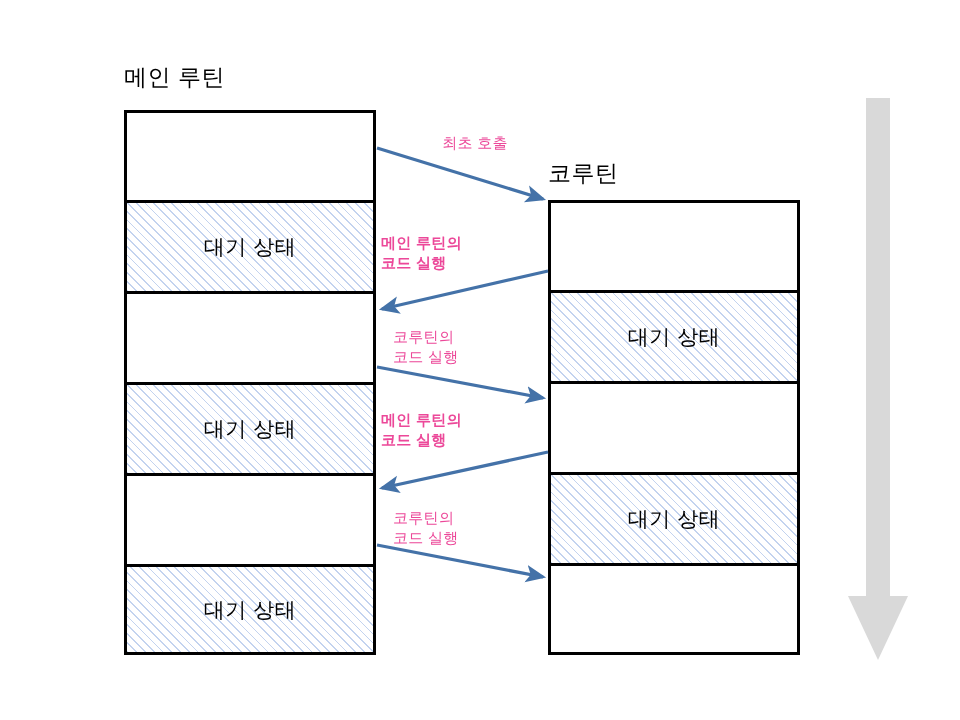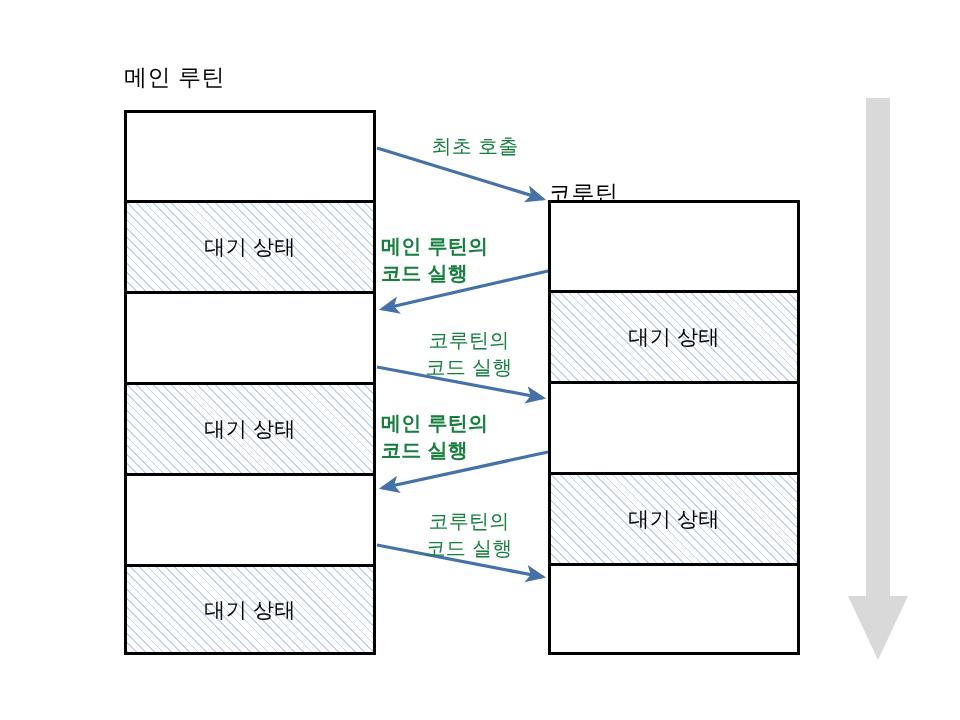--- a/index.html
+++ b/index.html
@@ -23,21 +23,21 @@
   
   .col-title {
     position: absolute;
     font-size: 23px;
     color: #000000;
     text-align: left;
     white-space: nowrap;
     letter-spacing: 0.5px;
   }
   #main-title  { left: 124px; top: 62px;  width: 252px; }
-  #coro-title  { left: 548px; top: 158px; width: 252px; margin-top: 20px; }
+  #coro-title  { left: 548px; top: 158px; width: 252px; }
   #time-title  { left: 818px; top: 62px;  width: 120px; }
 
   
   .lifeline {
     position: absolute;
     border: 3px solid #000000;
     box-sizing: border-box;
     background: #ffffff;
   }
   #main-lifeline { left: 124px; top: 110px; width: 252px; height: 545px; }
@@ -61,43 +61,42 @@
         45deg,
         #c3d3ef 0px, #c3d3ef 1.2px,
         #ffffff 1.2px, #ffffff 6.2px);
   }
 
   .seg-label {
     font-size: 21px;
     color: #000000;
     white-space: nowrap;
     letter-spacing: 0.5px;
-    font-family: Liberation Serif, serif;
   }
 
   
   #arrow-layer {
     position: absolute;
     left: 0; top: 0;
     width: 960px; height: 720px;
     pointer-events: none;
   }
 
   
   .arrow-label {
     position: absolute;
-    font-size: 20px;
-    color: #15803d;
+    font-size: 15px;
+    color: #ec4899;
     line-height: 1.35;
     white-space: pre-line;
     letter-spacing: 0.3px;
   }
   .arrow-label.center { text-align: center; }
   .arrow-label.left   { text-align: left; font-weight: bold; }
-  .arrow-label.right  { text-align: center; }
+  .arrow-label.right  { text-align: left; }
 
   #lbl-0 { left: 400px; top: 133px; width: 150px; }
   #lbl-1 { left: 381px; top: 233px; width: 150px; }
   #lbl-2 { left: 393px; top: 327px; width: 152px; }
   #lbl-3 { left: 381px; top: 410px; width: 150px; }
   #lbl-4 { left: 393px; top: 508px; width: 152px; }
 
   
   #time-arrow { position: absolute; left: 838px; top: 98px; width: 80px; height: 565px; }
 </style>

